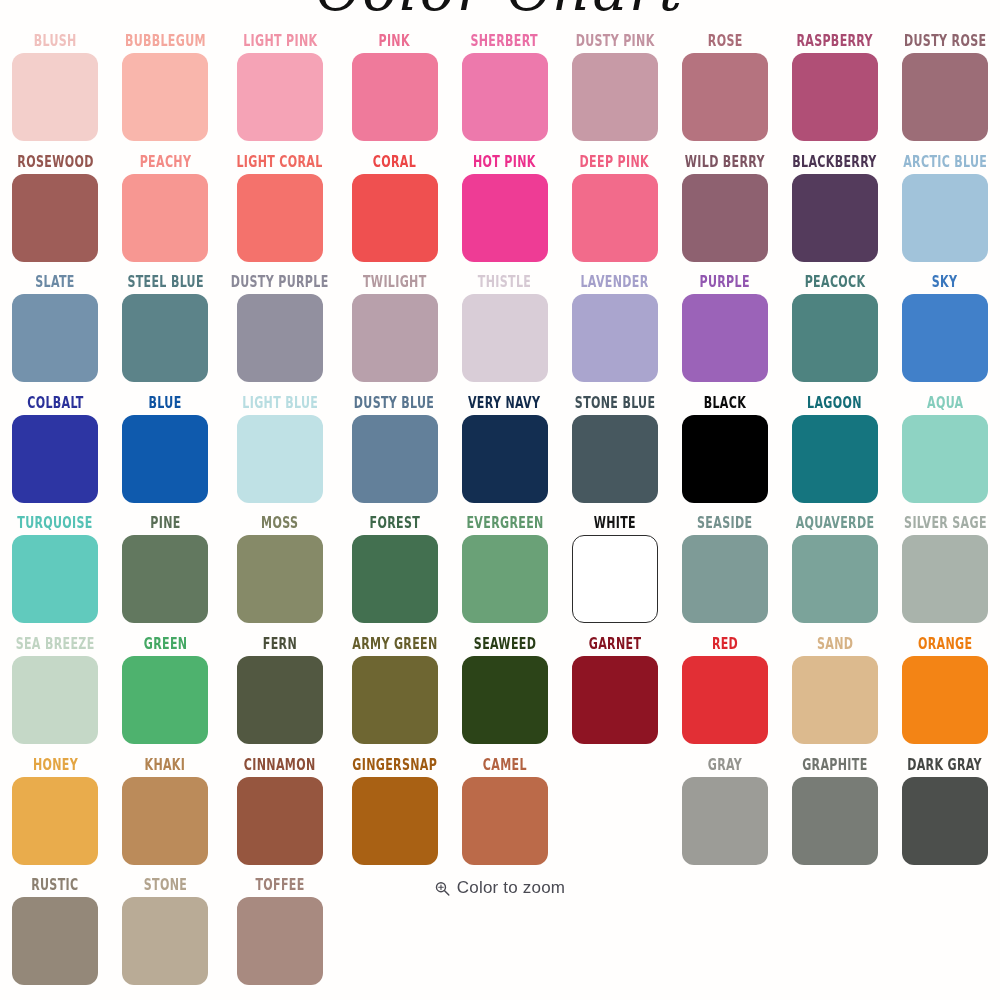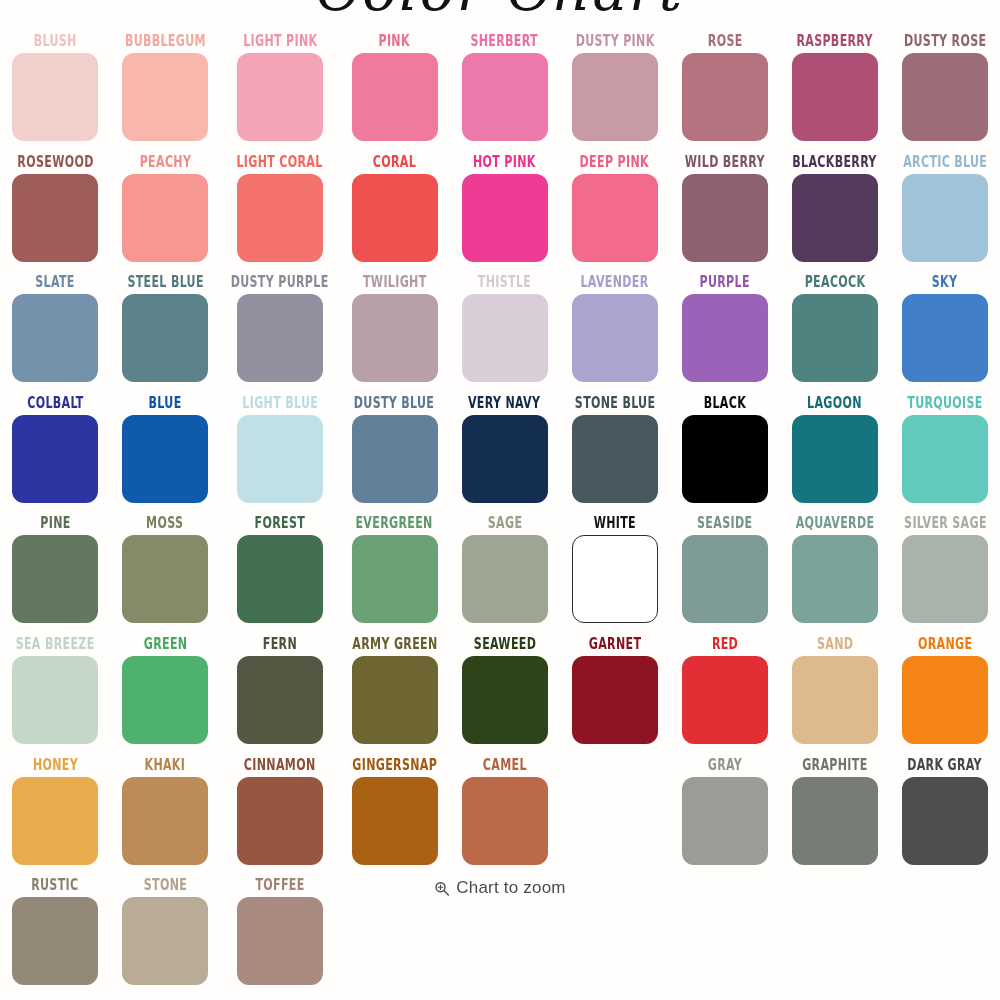--- a/index.html
+++ b/index.html
@@ -260,42 +260,42 @@
       </div>
       <div class="swatch-cell">
         <div class="swatch-label" style="color: rgb(10, 10, 10);">BLACK</div>
         <div class="swatch-chip" style="background-color: rgb(0, 0, 0);"></div>
       </div>
       <div class="swatch-cell">
         <div class="swatch-label" style="color: rgb(19, 108, 118);">LAGOON</div>
         <div class="swatch-chip" style="background-color: rgb(21, 117, 127);"></div>
       </div>
       <div class="swatch-cell">
+        <div class="swatch-label" style="color: rgb(132, 205, 188);">AQUA</div>
+        <div class="swatch-chip" style="background-color: rgb(142, 211, 195);"></div>
+      </div>
+      <div class="swatch-cell">
         <div class="swatch-label" style="color: rgb(85, 194, 181);">TURQUOISE</div>
         <div class="swatch-chip" style="background-color: rgb(97, 202, 189);"></div>
       </div>
       <div class="swatch-cell">
         <div class="swatch-label" style="color: rgb(89, 110, 86);">PINE</div>
         <div class="swatch-chip" style="background-color: rgb(98, 120, 95);"></div>
       </div>
       <div class="swatch-cell">
         <div class="swatch-label" style="color: rgb(124, 128, 96);">MOSS</div>
         <div class="swatch-chip" style="background-color: rgb(134, 138, 104);"></div>
       </div>
       <div class="swatch-cell">
         <div class="swatch-label" style="color: rgb(61, 103, 73);">FOREST</div>
         <div class="swatch-chip" style="background-color: rgb(67, 112, 80);"></div>
       </div>
       <div class="swatch-cell">
         <div class="swatch-label" style="color: rgb(95, 151, 108);">EVERGREEN</div>
         <div class="swatch-chip" style="background-color: rgb(106, 161, 119);"></div>
-      </div>
-      <div class="swatch-cell">
-        <div class="swatch-label" style="color: rgb(148, 158, 139);">SAGE</div>
-        <div class="swatch-chip" style="background-color: rgb(156, 166, 147);"></div>
       </div>
       <div class="swatch-cell">
         <div class="swatch-label" style="color: rgb(20, 20, 20);">WHITE</div>
         <div class="swatch-chip outlined" style="background-color: rgb(255, 255, 255);"></div>
       </div>
       <div class="swatch-cell">
         <div class="swatch-label" style="color: rgb(116, 145, 141);">SEASIDE</div>
         <div class="swatch-chip" style="background-color: rgb(126, 155, 151);"></div>
       </div>
       <div class="swatch-cell">
@@ -398,16 +398,16 @@
 
   <div class="zoom-hint">
     <span class="mag">
       <svg width="15" height="15" viewBox="0 0 16 16" fill="none">
         <circle cx="6.6" cy="6.6" r="4.8" stroke="#4a4a52" stroke-width="1.5"></circle>
         <line x1="10.2" y1="10.2" x2="15" y2="15" stroke="#4a4a52" stroke-width="1.6" stroke-linecap="round"></line>
         <line x1="4.2" y1="6.6" x2="9.0" y2="6.6" stroke="#4a4a52" stroke-width="1.2" stroke-linecap="round"></line>
         <line x1="6.6" y1="4.2" x2="6.6" y2="9.0" stroke="#4a4a52" stroke-width="1.2" stroke-linecap="round"></line>
       </svg>
     </span>
-    <span>Chart to zoom</span>
+    <span>Color to zoom</span>
   </div>
 
 </div>
 
 </body></html>

